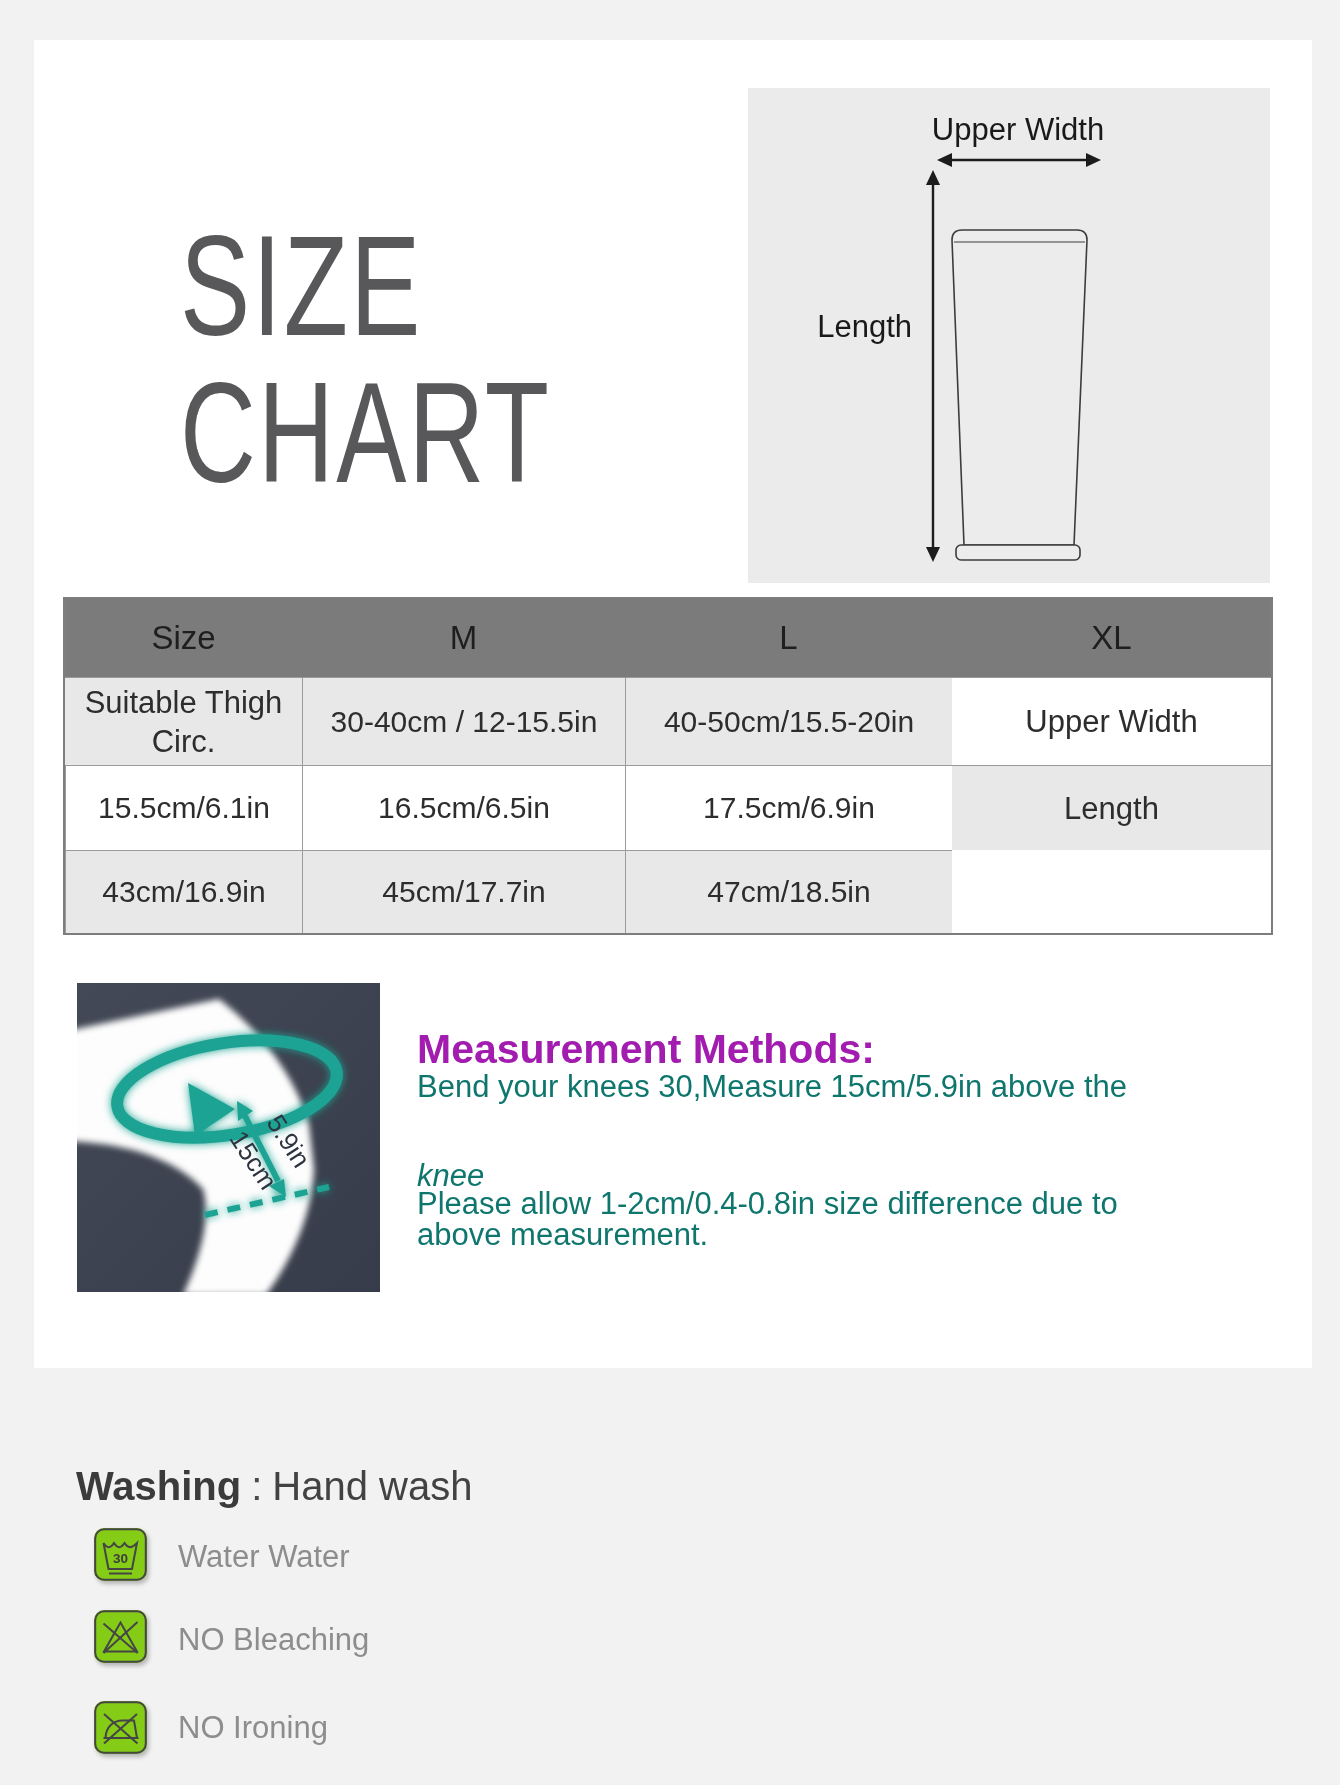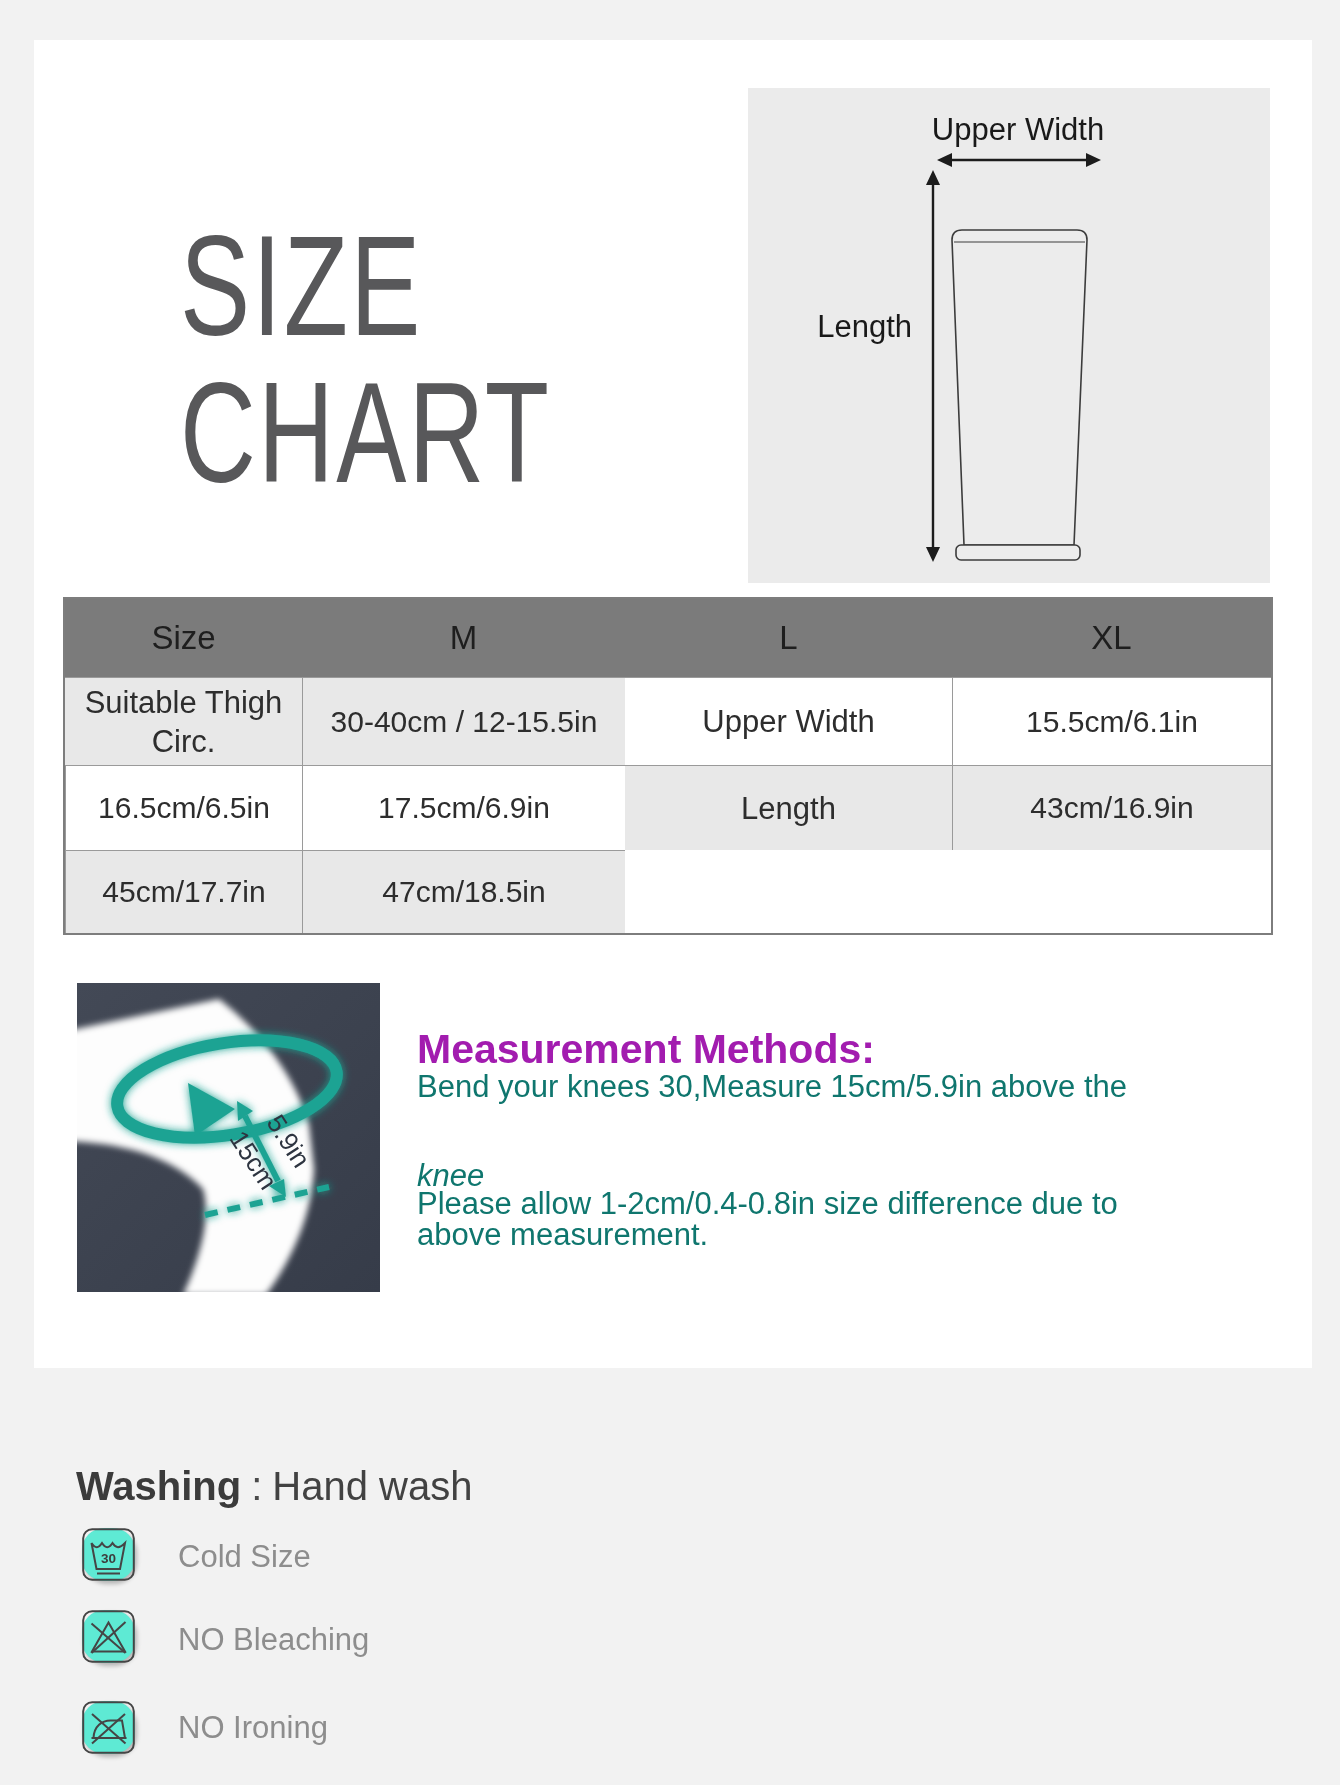--- a/index.html
+++ b/index.html
@@ -34,22 +34,22 @@
   
   .knee{position:absolute;left:77px;top:983px;width:303px;height:309px;overflow:hidden;}
   .mm-head{position:absolute;left:417px;top:1026px;font-size:41px;font-weight:bold;color:#a21caf;}
   .mm-line{position:absolute;left:417px;font-size:31px;color:#0f766e;white-space:nowrap;}
   .mm-l1{top:1069px;} .mm-l2{top:1158px;font-style:italic;} .mm-n1{top:1186px;} .mm-n2{top:1217px;}
 
   
   .wash-head{position:absolute;left:76px;top:1464px;font-size:40px;color:#424242;white-space:nowrap;}
   .wash-head .wbold{font-weight:bold;color:#3b3b3b;}
   .wash-head .wsep{color:#4a4a4a;padding:0 10px;}
-  .care-icon{position:absolute;left:82px;width:53px;height:53px;background:#5eead4;
-             border-radius:22px;box-shadow:2px 3px 4px rgba(0,0,0,0.25);}
+  .care-icon{position:absolute;left:94px;width:53px;height:53px;background:#84cc16;
+             border-radius:10px;box-shadow:2px 3px 4px rgba(0,0,0,0.25);}
   .ci1{top:1528px;} .ci2{top:1610px;} .ci3{top:1701px;}
   .care-label{position:absolute;left:178px;font-size:31px;color:#8d8d8d;line-height:31px;white-space:nowrap;}
   .cl1{top:1541px;} .cl2{top:1624px;} .cl3{top:1712px;}
   .care-icon svg{display:block;}
 </style>
 </head>
 <body>
 
 <div class="page">
 
@@ -85,20 +85,21 @@
   </div>
 
   <div class="size-table">
     <div class="hd">Size</div>
     <div class="hd">M</div>
     <div class="hd">L</div>
     <div class="hd">XL</div>
 
     <div class="c lab rbg">Suitable Thigh Circ.</div>
     <div class="c v rbg">30-40cm / 12-15.5in</div>
+    <div class="c v rbg">40-50cm/15.5-20in</div>
 
     <div class="c lab">Upper Width</div>
     <div class="c v">15.5cm/6.1in</div>
     <div class="c v">16.5cm/6.5in</div>
     <div class="c v">17.5cm/6.9in</div>
 
     <div class="c lab rbg">Length</div>
     <div class="c v rbg">43cm/16.9in</div>
     <div class="c v rbg">45cm/17.7in</div>
     <div class="c v rbg">47cm/18.5in</div>
@@ -149,21 +150,21 @@
   </div>
 
   <div class="care-icon ci1">
     <svg width="53" height="53" viewBox="0 0 53 53" fill="none" stroke="#454545" stroke-width="2">
       <rect x="1.2" y="1.2" width="50.6" height="50.6" rx="9"></rect>
       <path d="M 9.5,15 C 13,20.5 16.5,20.5 20,15 C 23.5,20.5 27,20.5 30.5,15 C 34,20.5 37.5,20.5 43,15 L 38,41 L 14.5,41 Z"></path>
       <text x="26.5" y="34.5" font-size="13.5" font-weight="bold" fill="#3d3d3d" stroke="none" text-anchor="middle">30</text>
       <line x1="15" y1="45.5" x2="38" y2="45.5"></line>
     </svg>
   </div>
-  <div class="care-label cl1">Cold Size</div>
+  <div class="care-label cl1">Water Water</div>
 
   <div class="care-icon ci2">
     <svg width="53" height="53" viewBox="0 0 53 53" fill="none" stroke="#454545" stroke-width="2">
       <rect x="1.2" y="1.2" width="50.6" height="50.6" rx="9"></rect>
       <path d="M 26.5,12.5 L 10,41.5 L 43,41.5 Z"></path>
       <line x1="9.5" y1="13.5" x2="43.5" y2="43"></line>
       <line x1="43.5" y1="12" x2="9.5" y2="43"></line>
     </svg>
   </div>
   <div class="care-label cl2">NO Bleaching</div>

